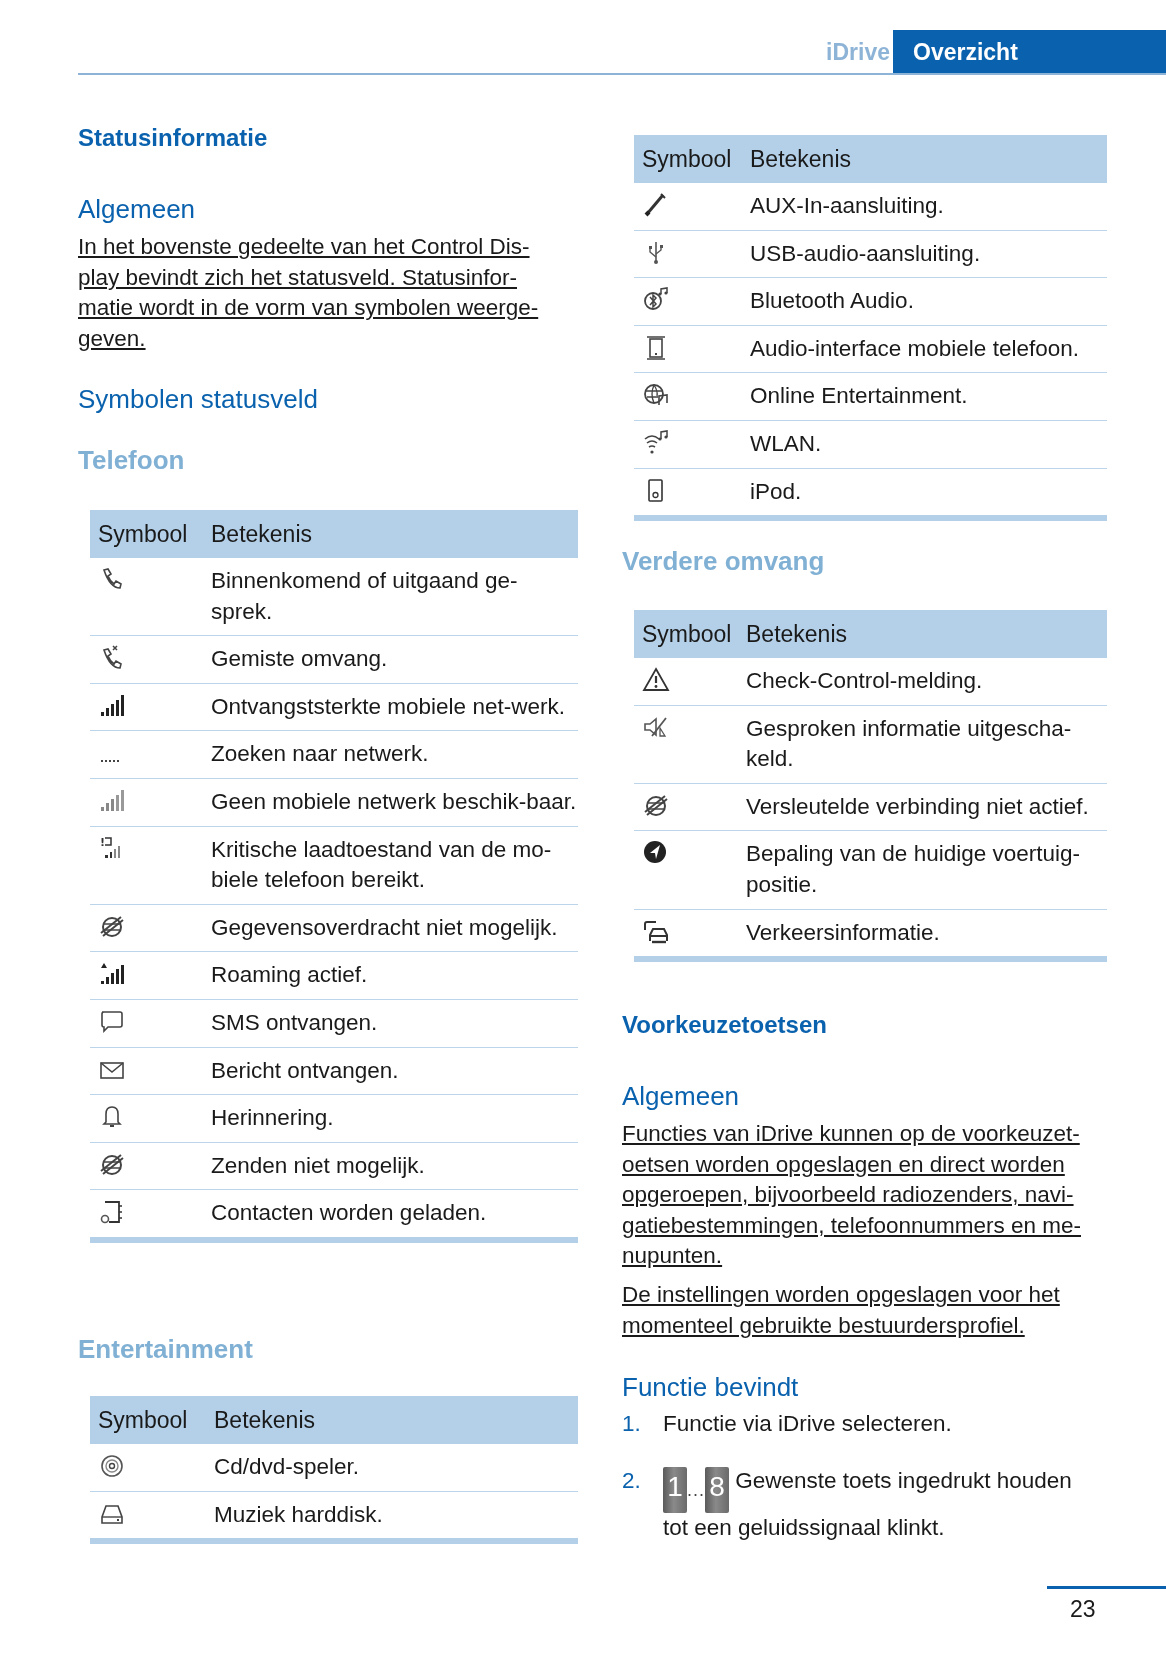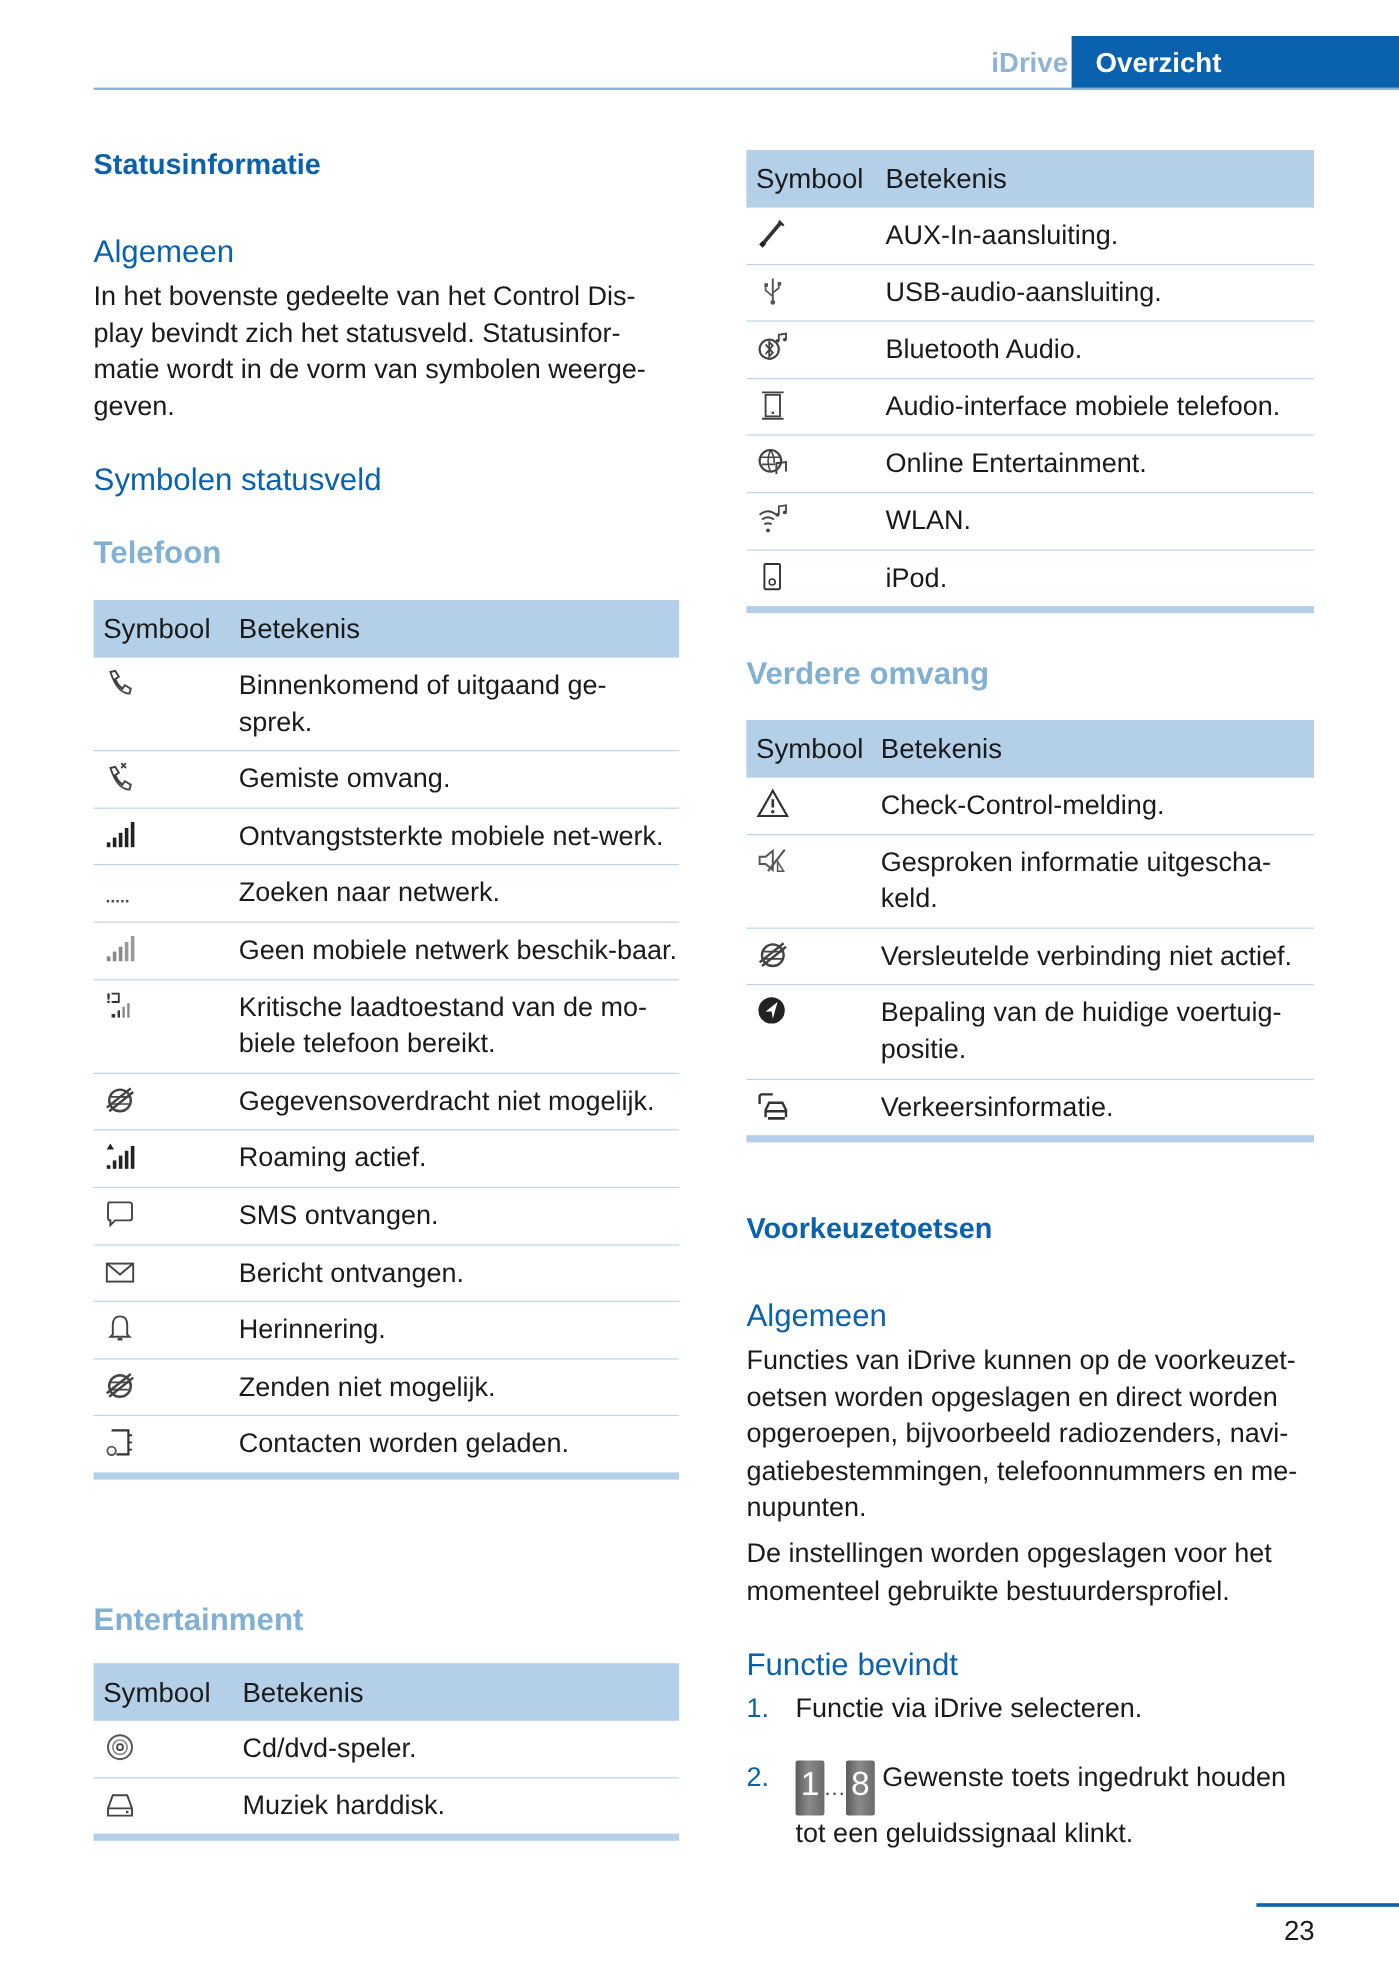--- a/index.html
+++ b/index.html
@@ -10,23 +10,23 @@
   .hdr-section { position: absolute; left: 780px; top: 30px; width: 110px; height: 44px; line-height: 44px; text-align: right; font-size: 23px; font-weight: bold; color: #8db4d6; }
   .hdr-chapter { position: absolute; left: 893px; top: 30px; width: 273px; height: 45px; background: #0a62ae; color: #fff; font-size: 23px; font-weight: bold; line-height: 44px; padding-left: 20px; }
 
   .col { position: absolute; top: 0; }
   .col-left { left: 78px; width: 488px; }
   .col-right { left: 622px; width: 473px; }
 
   .h1 { position: absolute; left: 0; font-size: 24px; font-weight: bold; color: #0a62ae; white-space: nowrap; }
   .h2 { position: absolute; left: 0; font-size: 26px; font-weight: normal; color: #0a62ae; white-space: nowrap; }
   .h3 { position: absolute; left: 0; font-size: 26px; font-weight: bold; color: #80b0d4; white-space: nowrap; }
-  .para { position: absolute; left: 0; font-size: 22.5px; line-height: 30.6px; color: #1a1a1a; }
-
-  .tbl { position: absolute; left: 0; width: 100%; }
+  .para { position: absolute; left: 0; font-size: 22.5px; line-height: 30.6px; color: #1a1a1a; text-decoration: underline; }
+
+  .tbl { position: absolute; left: 12px; width: 100%; margin-top: 10px; }
   .tbl .th { height: 48px; background: #b3d0e8; display: flex; align-items: center; font-size: 23px; color: #1a1a1a; }
   .tbl .th .c1 { padding-left: 8px; }
   .tbl .row { display: flex; border-bottom: 1.5px solid #bcd5ea; font-size: 22.5px; line-height: 30.6px; }
   .tbl .row:last-child { border-bottom: none; }
   .tbl .ic { flex: 0 0 auto; padding-left: 8px; padding-top: 8px; height: 100%; }
   .tbl .tx { padding-top: 8px; padding-bottom: 8px; }
   .tbl .end { height: 6px; background: #b3d0e8; }
   .ico { width: 28px; height: 26px; display: block; }
 
   .steps { position: absolute; left: 0; width: 100%; font-size: 22.5px; line-height: 30.6px; }

